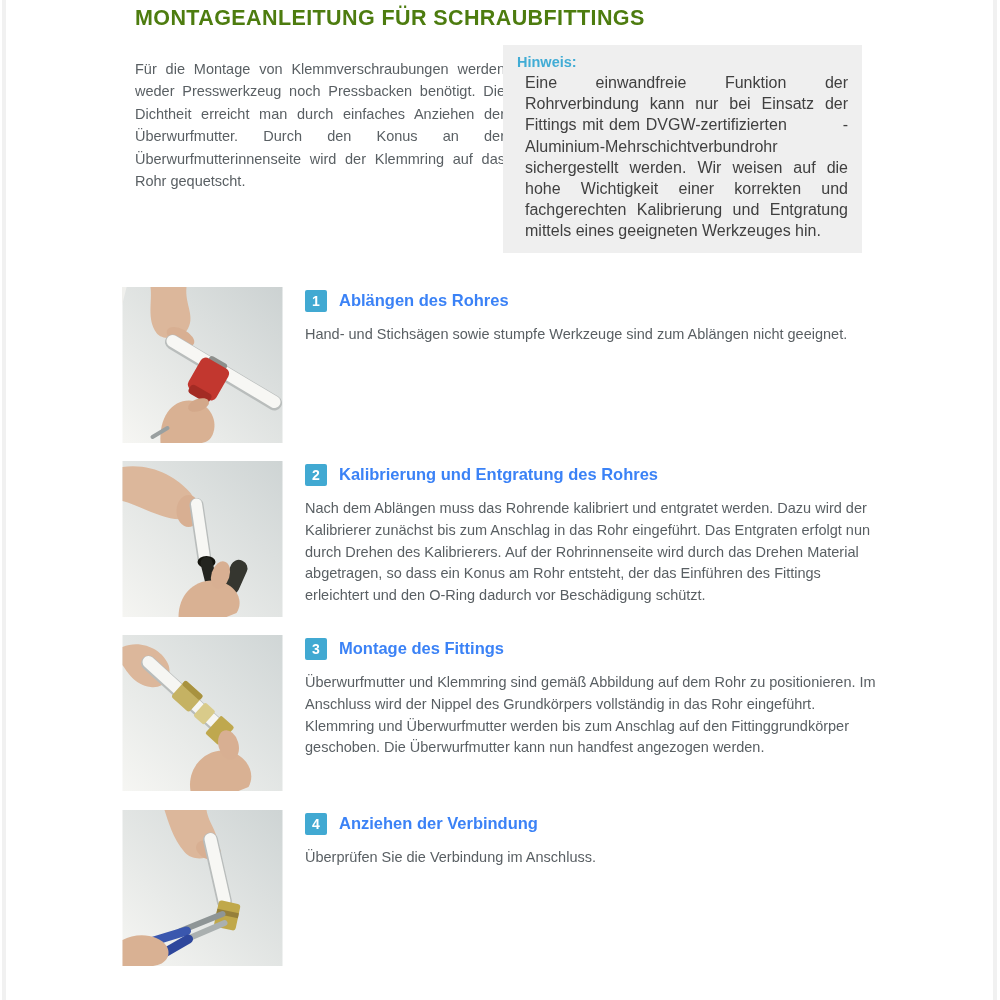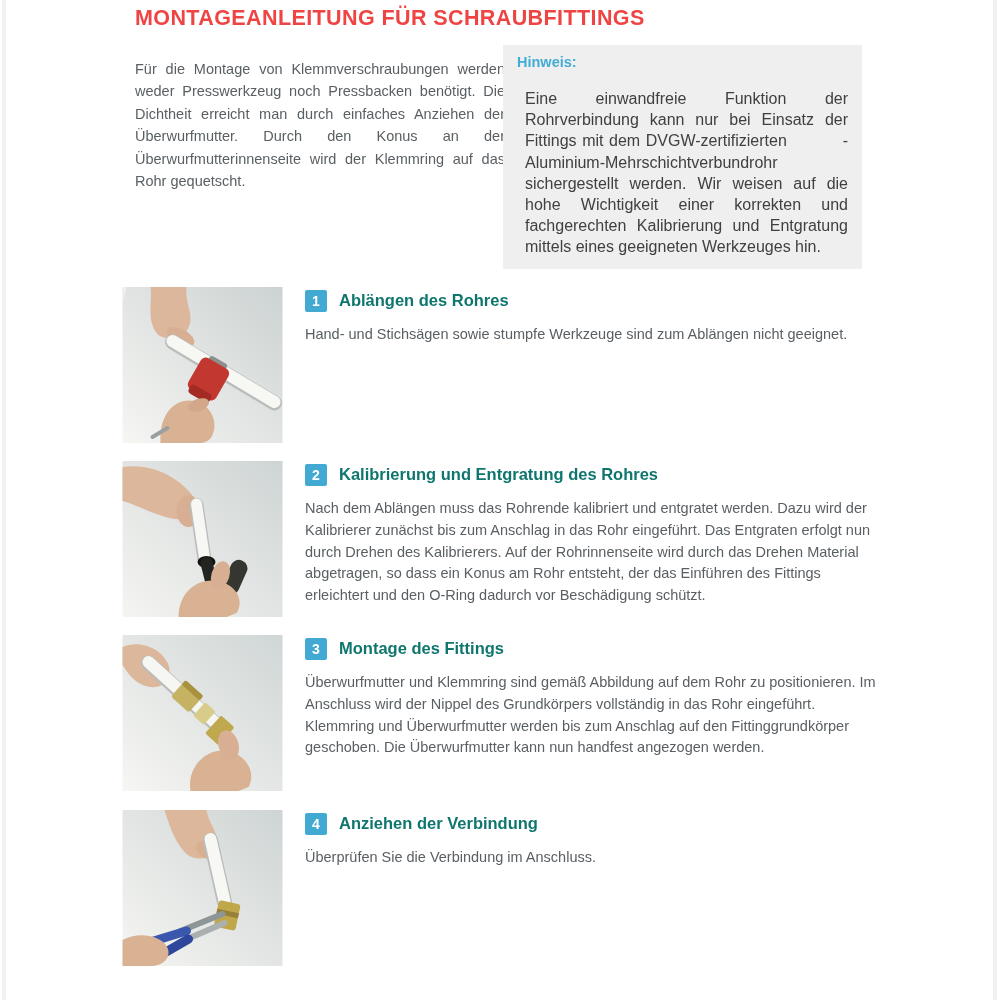--- a/index.html
+++ b/index.html
@@ -16,21 +16,21 @@
   .edge-left  { left: 2px; }
   .edge-right { right: 3px; }
 
   .title {
     position: absolute;
     left: 135px; top: 6px;
     margin: 0;
     font-size: 21.5px;
     font-weight: bold;
     letter-spacing: 0.4px;
-    color: #ef4444;
+    color: #4d7c0f;
     white-space: nowrap;
   }
 
   .intro {
     position: absolute;
     left: 123px; top: 46px;
     width: 370px;
     margin: 12px;
     font-size: 14.5px;
     line-height: 22.4px;
@@ -43,21 +43,21 @@
     left: 503px; top: 45px;
     width: 359px;
     box-sizing: border-box;
     background: #efefef;
     padding: 9px 14px 11px 14px;
   }
   .hinweis-label {
     font-size: 14.5px;
     font-weight: bold;
     color: #41acd5;
-    margin-bottom: 18px;
+    margin-bottom: 2px;
   }
   .hinweis-body {
     font-size: 16px;
     line-height: 21.2px;
     text-align: justify;
     color: #404040;
     margin-left: 8px;
   }
 
   .step {
@@ -90,21 +90,21 @@
     font-weight: bold;
     display: flex;
     align-items: center;
     justify-content: center;
     border-radius: 2px;
   }
   .step-title {
     margin-left: 12px;
     font-size: 16.5px;
     font-weight: bold;
-    color: #0f766e;
+    color: #3b82f6;
   }
   .step-p {
     margin: 12px 0 0 0;
     font-size: 14.5px;
     line-height: 21.8px;
     color: #595f63;
   }
   .step-p + .step-p { margin-top: 17px; }
 </style>
 </head>

